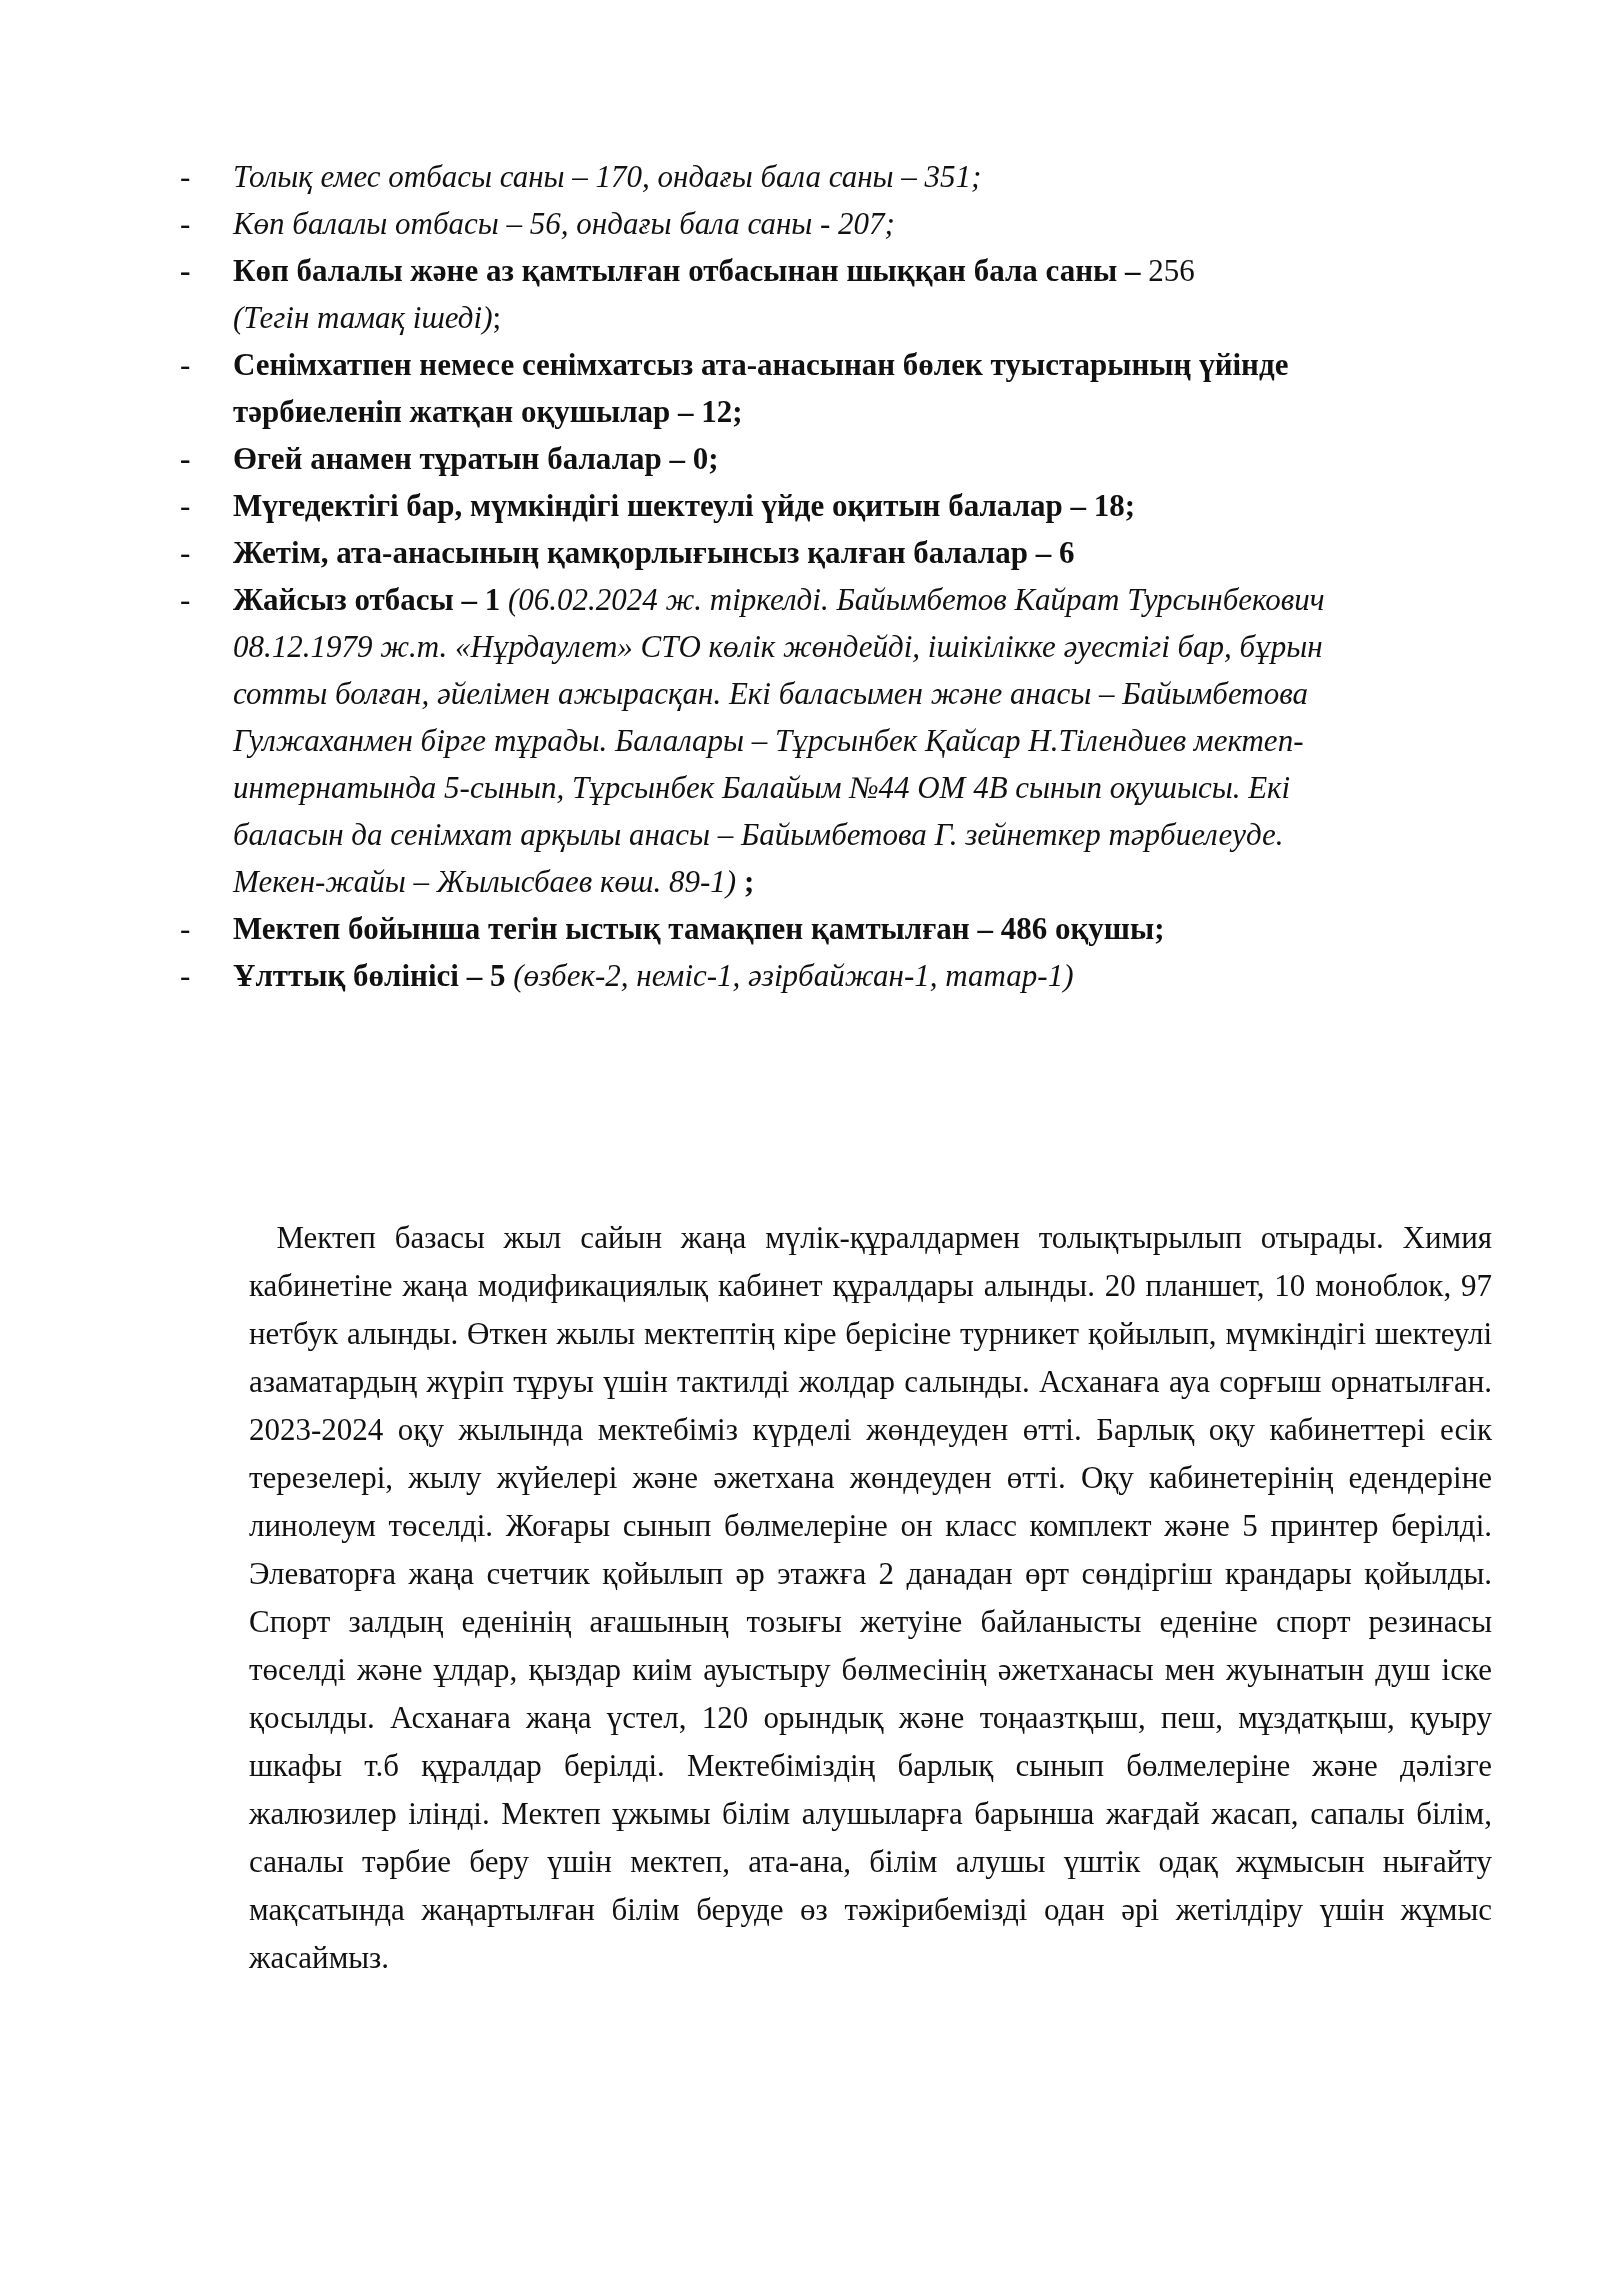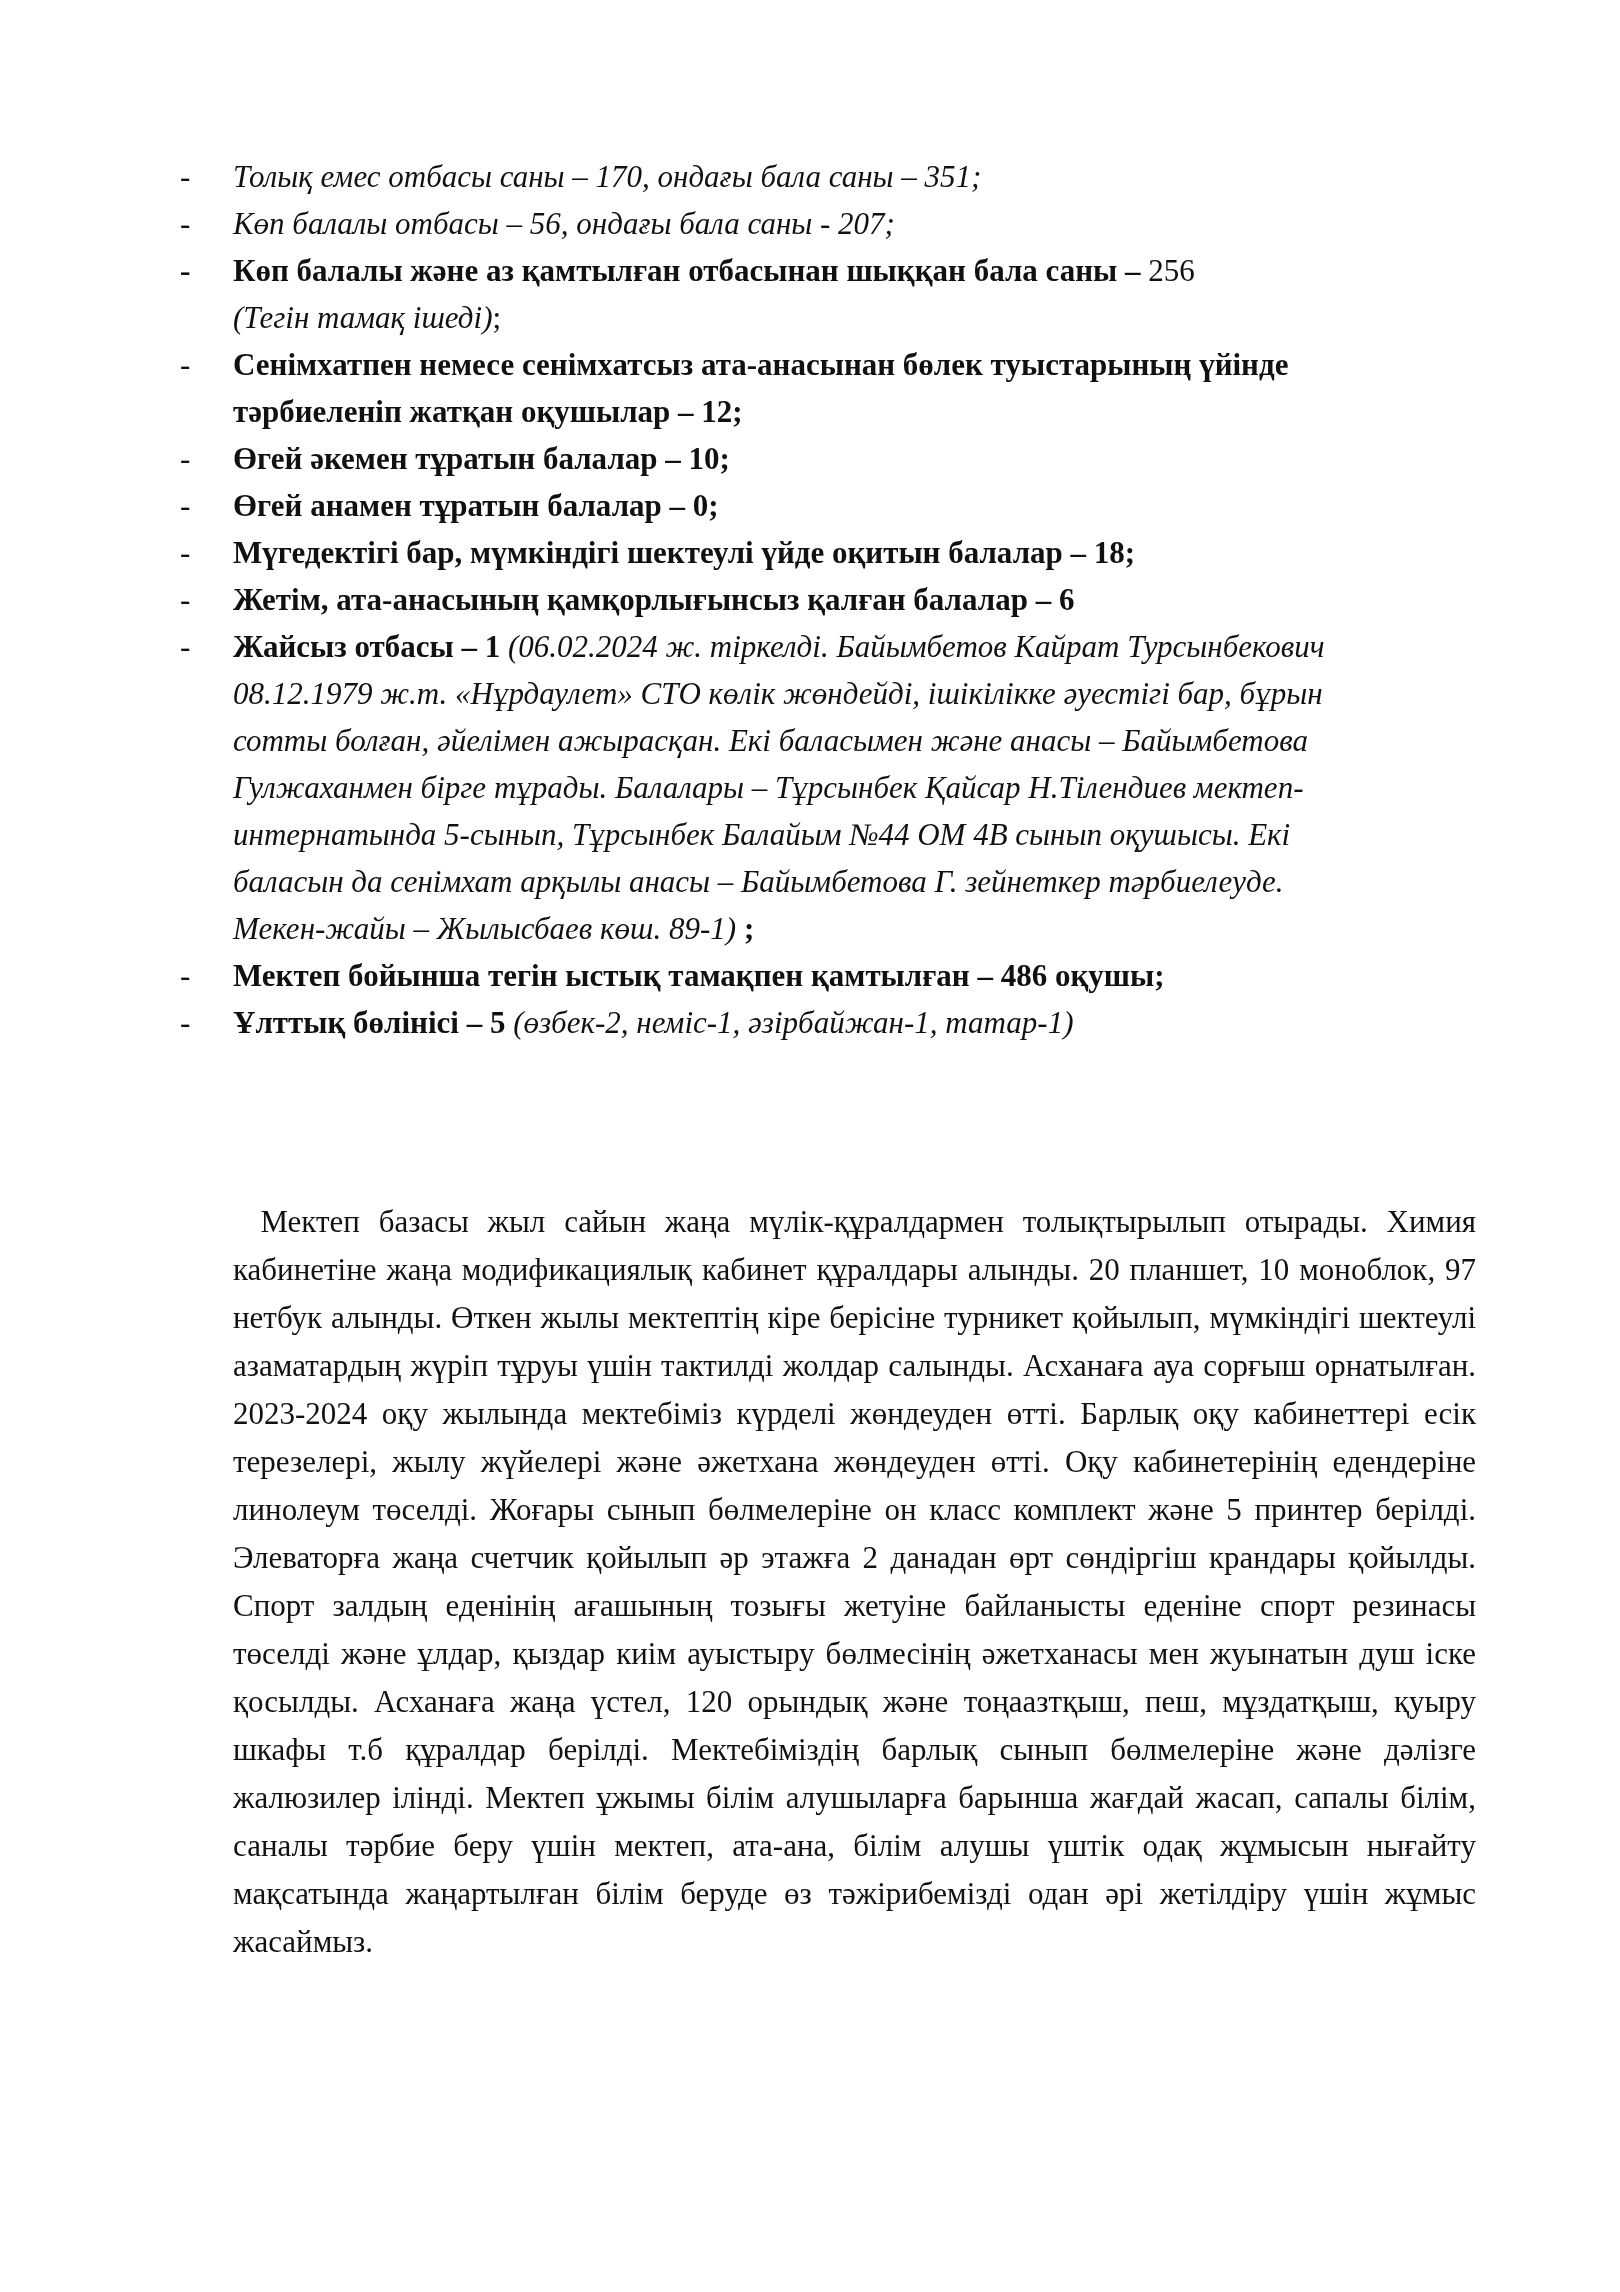--- a/index.html
+++ b/index.html
@@ -9,21 +9,21 @@
       color: #111111;
     }
     .page { position: absolute; left: 0; top: 0; width: 1620px; height: 2293px; }
     .list { position: absolute; left: 176px; top: 153px; width: 1274px; margin: 0; padding: 0; list-style: none; }
     .item { position: relative; padding-left: 57px; font-size: 31px; line-height: 47px; }
     .dash { position: absolute; left: 3.9px; top: 0; }
     .it { font-style: italic; margin-top: 12px; }
     .b { font-weight: bold; }
     .para {
       position: absolute; left: 233px; top: 1198px; width: 1243px;
-      font-size: 31px; line-height: 48px; text-align: justify; margin: 0;
+      font-size: 31px; line-height: 48px; text-align: justify; margin: 16px;
       text-indent: 27.4px;
     }
   </style>
 </head>
 <body>
 
 <div class="page">
   <ul class="list">
     <li class="item">
       <span class="dash">-</span>
@@ -39,21 +39,20 @@
     <li class="item">
       <span class="dash">-</span>
       <span class="b">Көп балалы және аз қамтылған отбасынан шыққан бала саны – </span><span>256</span><br><span class="it">(Тегін тамақ ішеді)</span><span>;</span>
     </li>
     <li class="item">
       <span class="dash">-</span>
       <span class="b">Сенімхатпен немесе сенімхатсыз ата-анасынан бөлек туыстарының үйінде тәрбиеленіп жатқан оқушылар – 12;</span>
     </li>
     <li class="item">
       <span class="dash">-</span>
-      <span class="b">Өгей әкемен тұратын балалар – 10;</span>
     </li>
     <li class="item">
       <span class="dash">-</span>
       <span class="b">Өгей анамен тұратын балалар – 0;</span>
     </li>
     <li class="item">
       <span class="dash">-</span>
       <span class="b">Мүгедектігі бар, мүмкіндігі шектеулі үйде оқитын балалар – 18;</span>
     </li>
     <li class="item">

